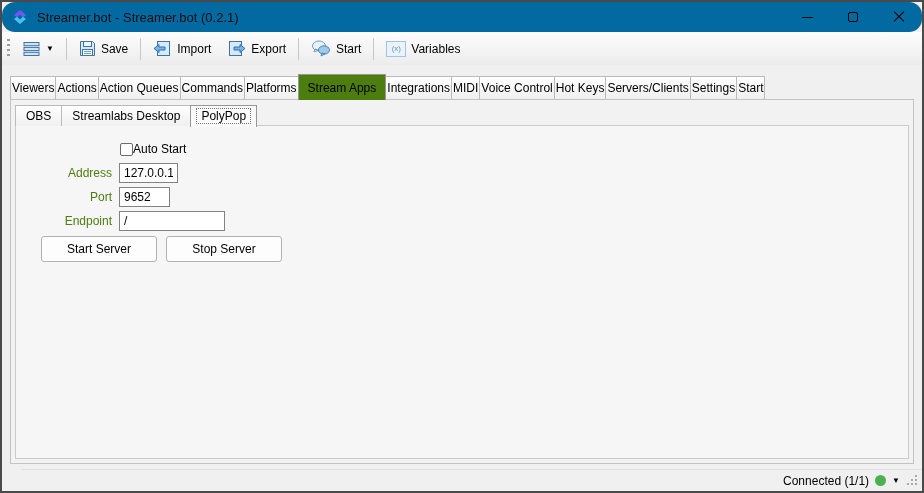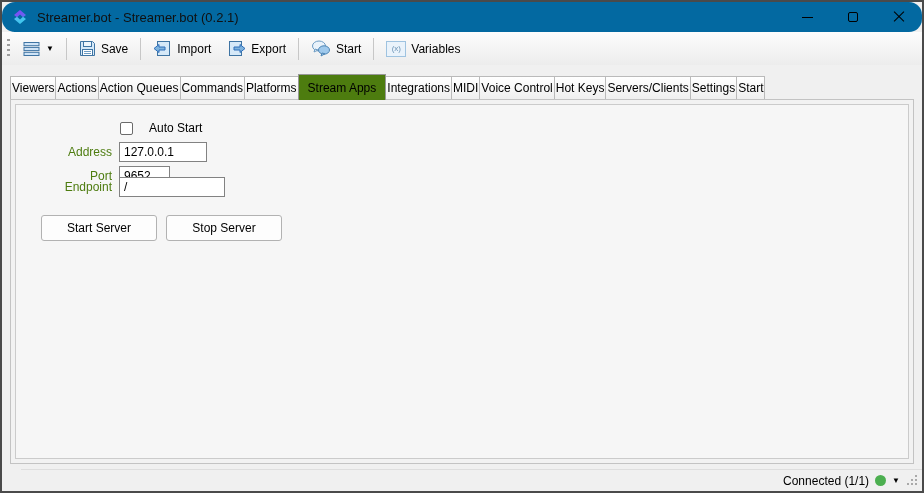--- a/index.html
+++ b/index.html
@@ -78,32 +78,32 @@
     border: 1px solid #bababa; border-bottom: none; margin-right: -1px; cursor: default;
   }
   .tab2.selected { background: #fafafa; border-color: #979797; padding: 3px 5px 4px 5px; margin-bottom: -1px; z-index: 3; position: relative; }
   .tab2 .focus-ring { border: 1px dotted #777; padding: 0 4px; }
   .page2 {
     flex: 1 1 auto; min-height: 0;
     border: 1px solid #cbcbcb; background: #f6f6f6;
     margin-top: -1px; position: relative;
   }
   
-  .autostart { position: absolute; left: 104px; top: 16px; display: flex; align-items: center; gap: 16px; font-size: 12px; color: #000; }
+  .autostart { position: absolute; left: 104px; top: 16px; display: flex; align-items: center; gap: 0; font-size: 12px; color: #000; }
   .checkbox { width: 13px; height: 13px; background: #fff; border: 1px solid #6b6b6b; border-radius: 2px; }
   .frow { position: absolute; left: 0; display: flex; align-items: center; }
   .frow .flabel { width: 96px; text-align: right; margin-right: 7px; font-size: 12px; color: #4d7c0f; }
   .frow input {
     height: 20px; border: 1px solid #828282; background: #fff;
     font-family: "Liberation Sans", sans-serif; font-size: 12px; color: #000; padding: 0 4px;
   }
   .row-address { top: 37px; }
   .row-port { top: 61px; }
-  .row-endpoint { top: 72px; align-items: center; }
-  .w-address { width: 88px; }
+  .row-endpoint { top: 85px; align-items: center; }
+  .w-address { width: 59px; }
   .w-port { width: 51px; }
   .w-endpoint { width: 106px; }
   .srv-btn {
     position: absolute; top: 110px; width: 116px; height: 26px;
     background: #fdfdfd; border: 1px solid #b2b2b2; border-radius: 3px;
     font-family: "Liberation Sans", sans-serif; font-size: 12px; color: #000; cursor: default;
   }
   .btn-start { left: 25px; }
   .btn-stop { left: 150px; }
   
@@ -240,20 +240,27 @@
       <div class="tab1">MIDI</div>
       <div class="tab1">Voice Control</div>
       <div class="tab1">Hot Keys</div>
       <div class="tab1">Servers/Clients</div>
       <div class="tab1">Settings</div>
       <div class="tab1">Start</div>
     </div>
 
     <div class="page1">
 
+      <div class="tabs2">
+        <div class="tab2">OBS</div>
+        <div class="tab2">Streamlabs Desktop</div>
+        <div class="tab2 selected">
+          <span class="focus-ring">PolyPop</span>
+        </div>
+      </div>
 
       <div class="page2">
 
         <div class="autostart">
           <span class="checkbox"></span>
           <span>Auto Start</span>
         </div>
 
         <div class="frow row-address">
           <span class="flabel">Address</span>

